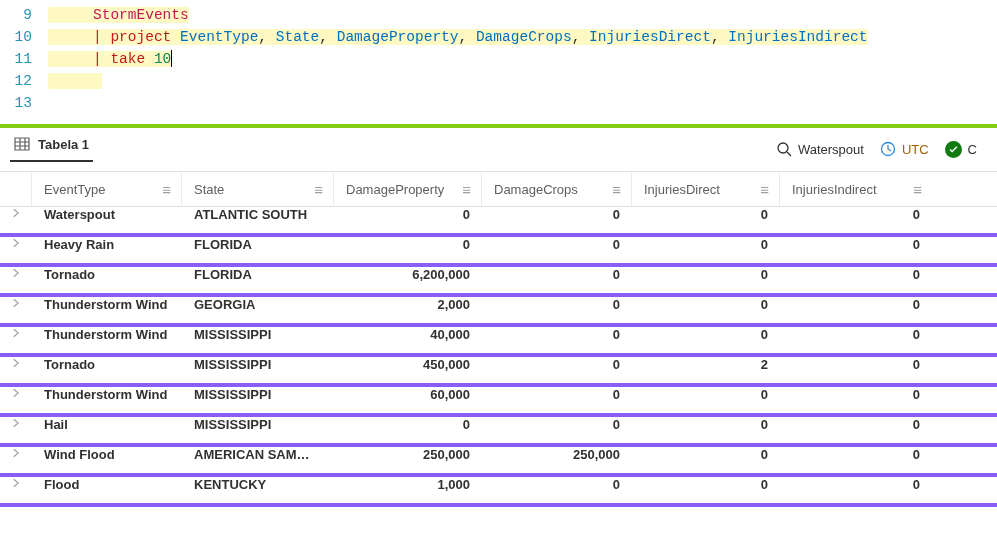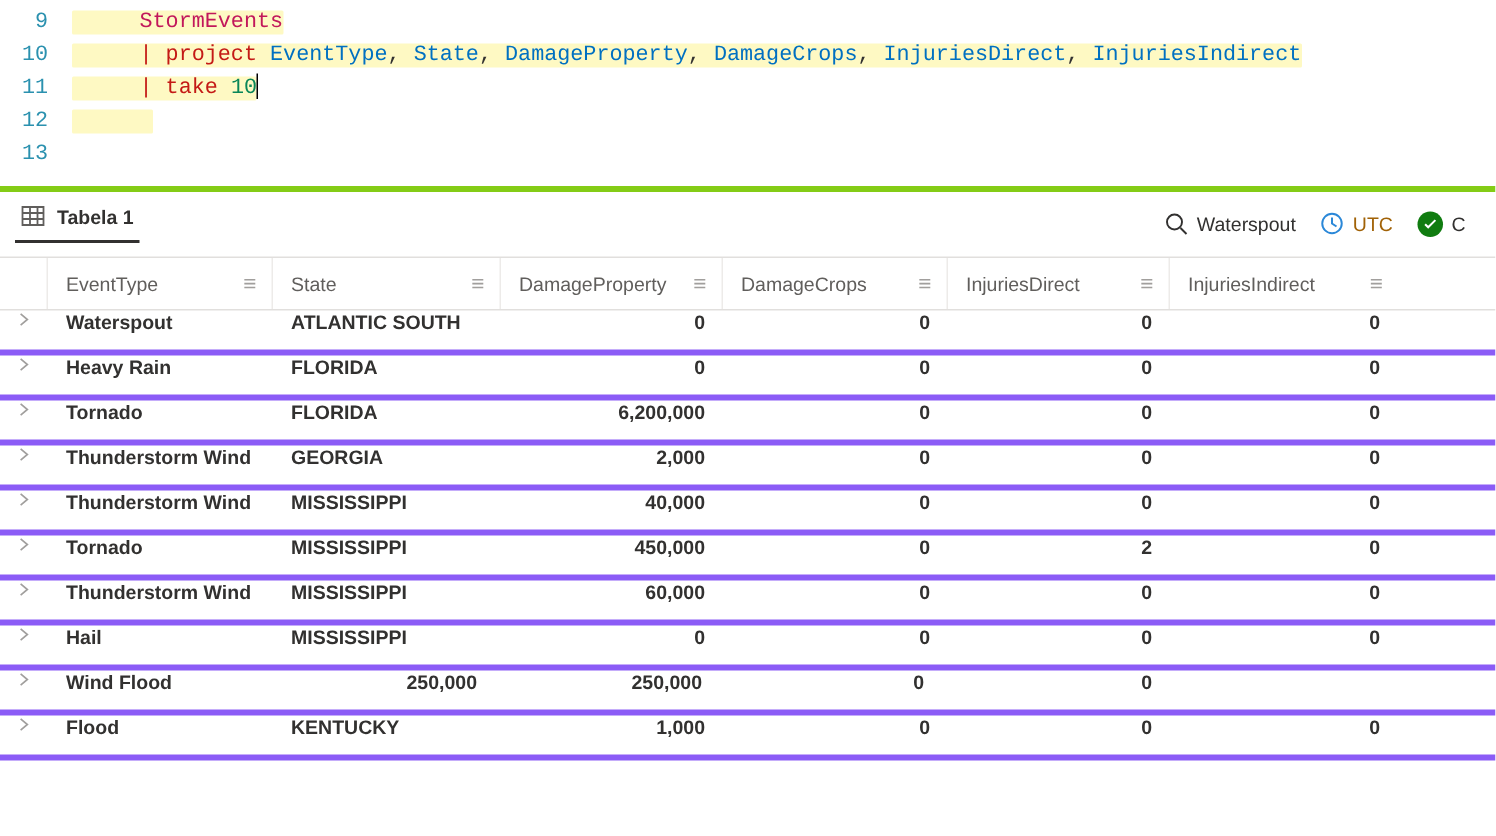--- a/index.html
+++ b/index.html
@@ -341,20 +341,21 @@
     <div class="cell c4 num">0</div>
     <div class="cell c5 num">0</div>
   </div>
     <div class="row">
     <div class="expander">
       <svg viewBox="0 0 16 16" width="12" height="12">
           <path d="M5 3l6 5-6 5" fill="none" stroke="#a19f9d" stroke-width="1.5"></path>
         </svg>
     </div>
     <div class="cell c0">Wind Flood</div>
+    <div class="cell c1">AMERICAN SAM…</div>
     <div class="cell c2 num">250,000</div>
     <div class="cell c3 num">250,000</div>
     <div class="cell c4 num">0</div>
     <div class="cell c5 num">0</div>
   </div>
     <div class="row">
     <div class="expander">
       <svg viewBox="0 0 16 16" width="12" height="12">
           <path d="M5 3l6 5-6 5" fill="none" stroke="#a19f9d" stroke-width="1.5"></path>
         </svg>

